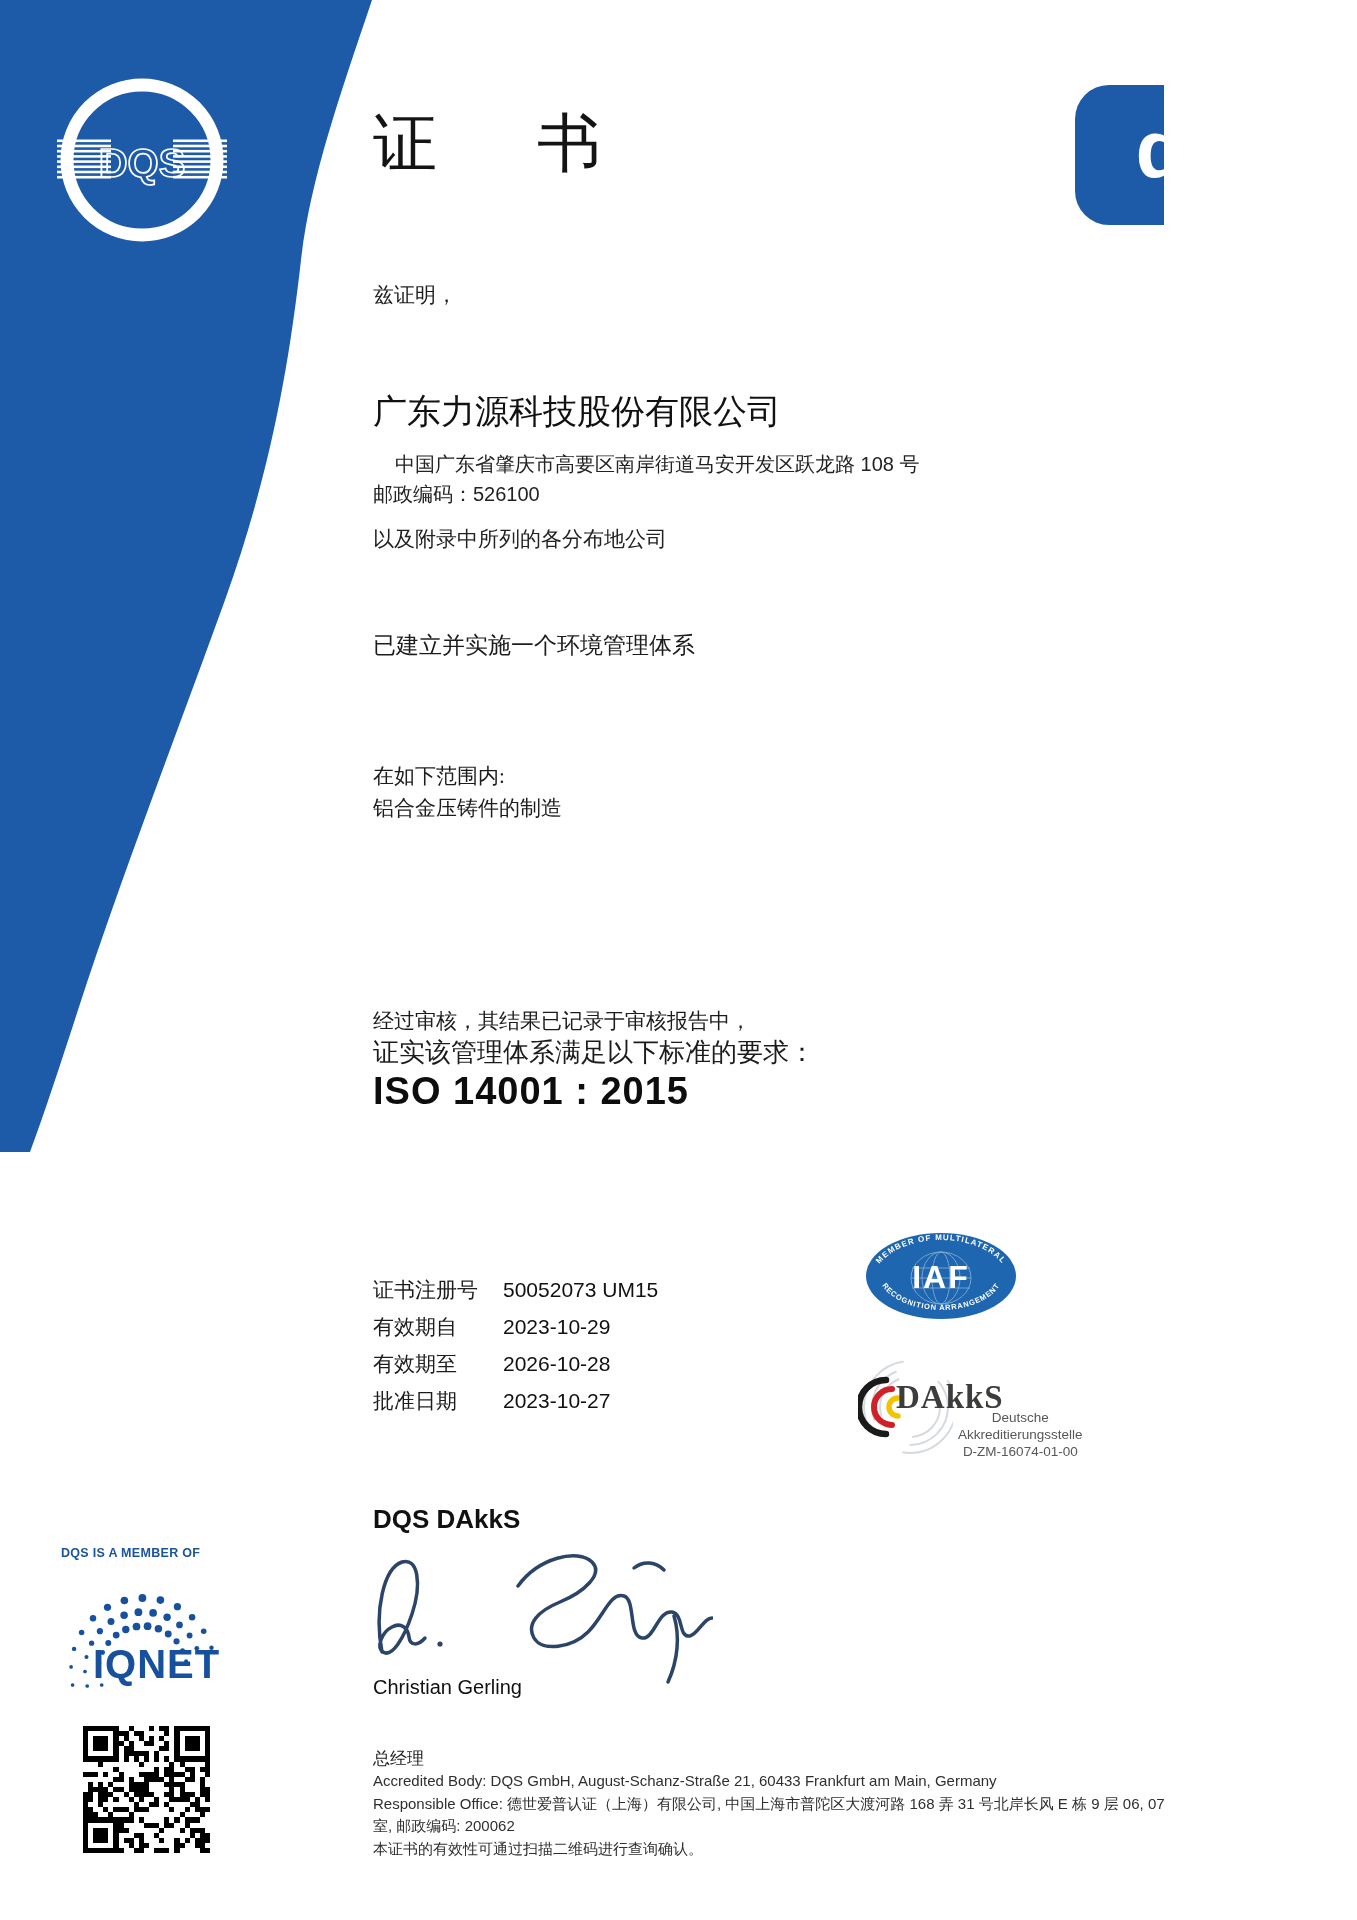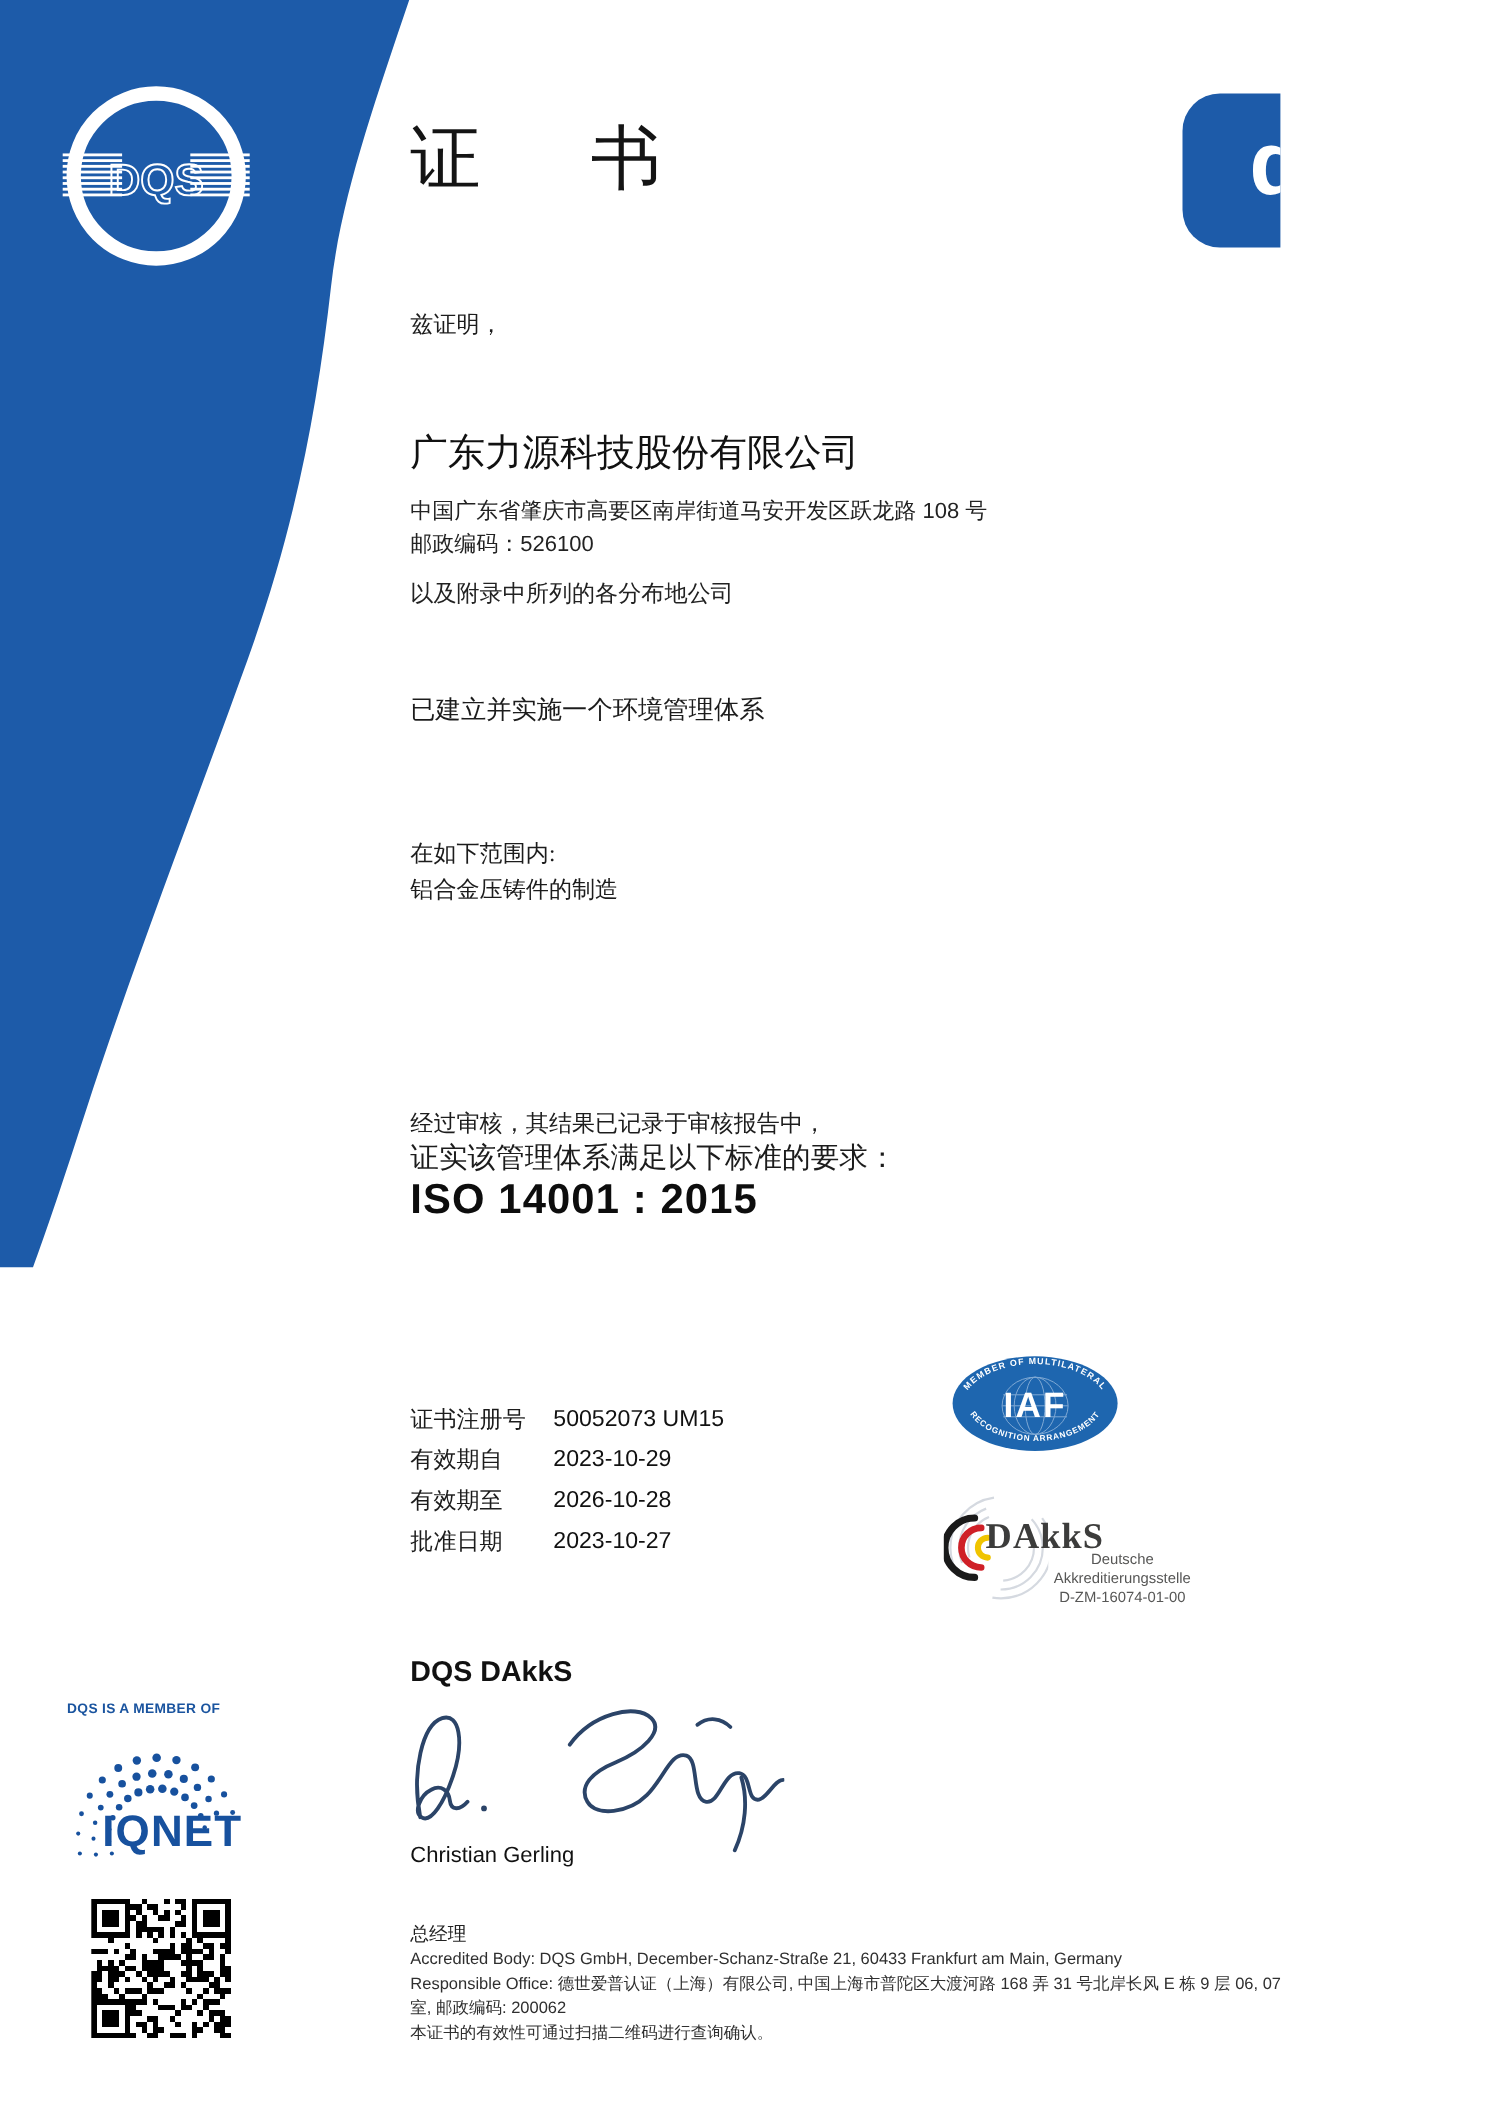--- a/index.html
+++ b/index.html
@@ -12,21 +12,21 @@
   
   .cert-title{left:373px;top:112px;font-size:64px;letter-spacing:100px;color:#141414;line-height:1;}
   .dqs-badge{left:1075px;top:85px;width:282px;height:140px;background:#1d5ba9;
              border-radius:34px 0 0 34px;display:flex;align-items:center;justify-content:center;}
   .dqs-badge span{color:#fff;font-size:82px;font-weight:bold;letter-spacing:5px;
                   transform:translateY(-6px);}
 
   
   .intro{left:373px;top:281px;font-size:21px;}
   .company{left:373px;top:389px;font-size:34px;color:#111;}
-  .addr1{left:373px;top:451px;font-size:20px;color:#222;}
+  .addr1{left:395px;top:451px;font-size:20px;color:#222;}
   .addr2{left:373px;top:481px;font-size:20px;color:#222;}
   .annex{left:373px;top:525px;font-size:21px;color:#222;}
   .system{left:373px;top:630px;font-size:23px;}
   .scope-label{left:373px;top:762px;font-size:21px;}
   .scope{left:373px;top:794px;font-size:21px;}
   .audit1{left:373px;top:1007px;font-size:21px;}
   .audit2{left:373px;top:1035px;font-size:26px;}
   .standard{left:373px;top:1070px;font-size:38px;font-weight:bold;color:#0d0d0d;letter-spacing:1px;}
 
   
@@ -545,20 +545,20 @@
         <rect x="14" y="24" width="1" height="1"></rect>
         <rect x="15" y="24" width="1" height="1"></rect>
         <rect x="16" y="24" width="1" height="1"></rect>
         <rect x="18" y="24" width="1" height="1"></rect>
         <rect x="23" y="24" width="1" height="1"></rect>
         <rect x="24" y="24" width="1" height="1"></rect>
       </g>
   </svg>
 
   <div class="abs footer">
-    <div>Accredited Body: DQS GmbH, December-Schanz-Straße 21, 60433 Frankfurt am Main, Germany</div>
+    <div>Accredited Body: DQS GmbH, August-Schanz-Straße 21, 60433 Frankfurt am Main, Germany</div>
     <div>Responsible Office: 德世爱普认证（上海）有限公司, 中国上海市普陀区大渡河路 168 弄 31 号北岸长风 E 栋 9 层 06, 07</div>
     <div>室, 邮政编码: 200062</div>
     <div>本证书的有效性可通过扫描二维码进行查询确认。</div>
   </div>
   <div class="abs page-num">1 / 2</div>
 
 </div>
 
 </body></html>

